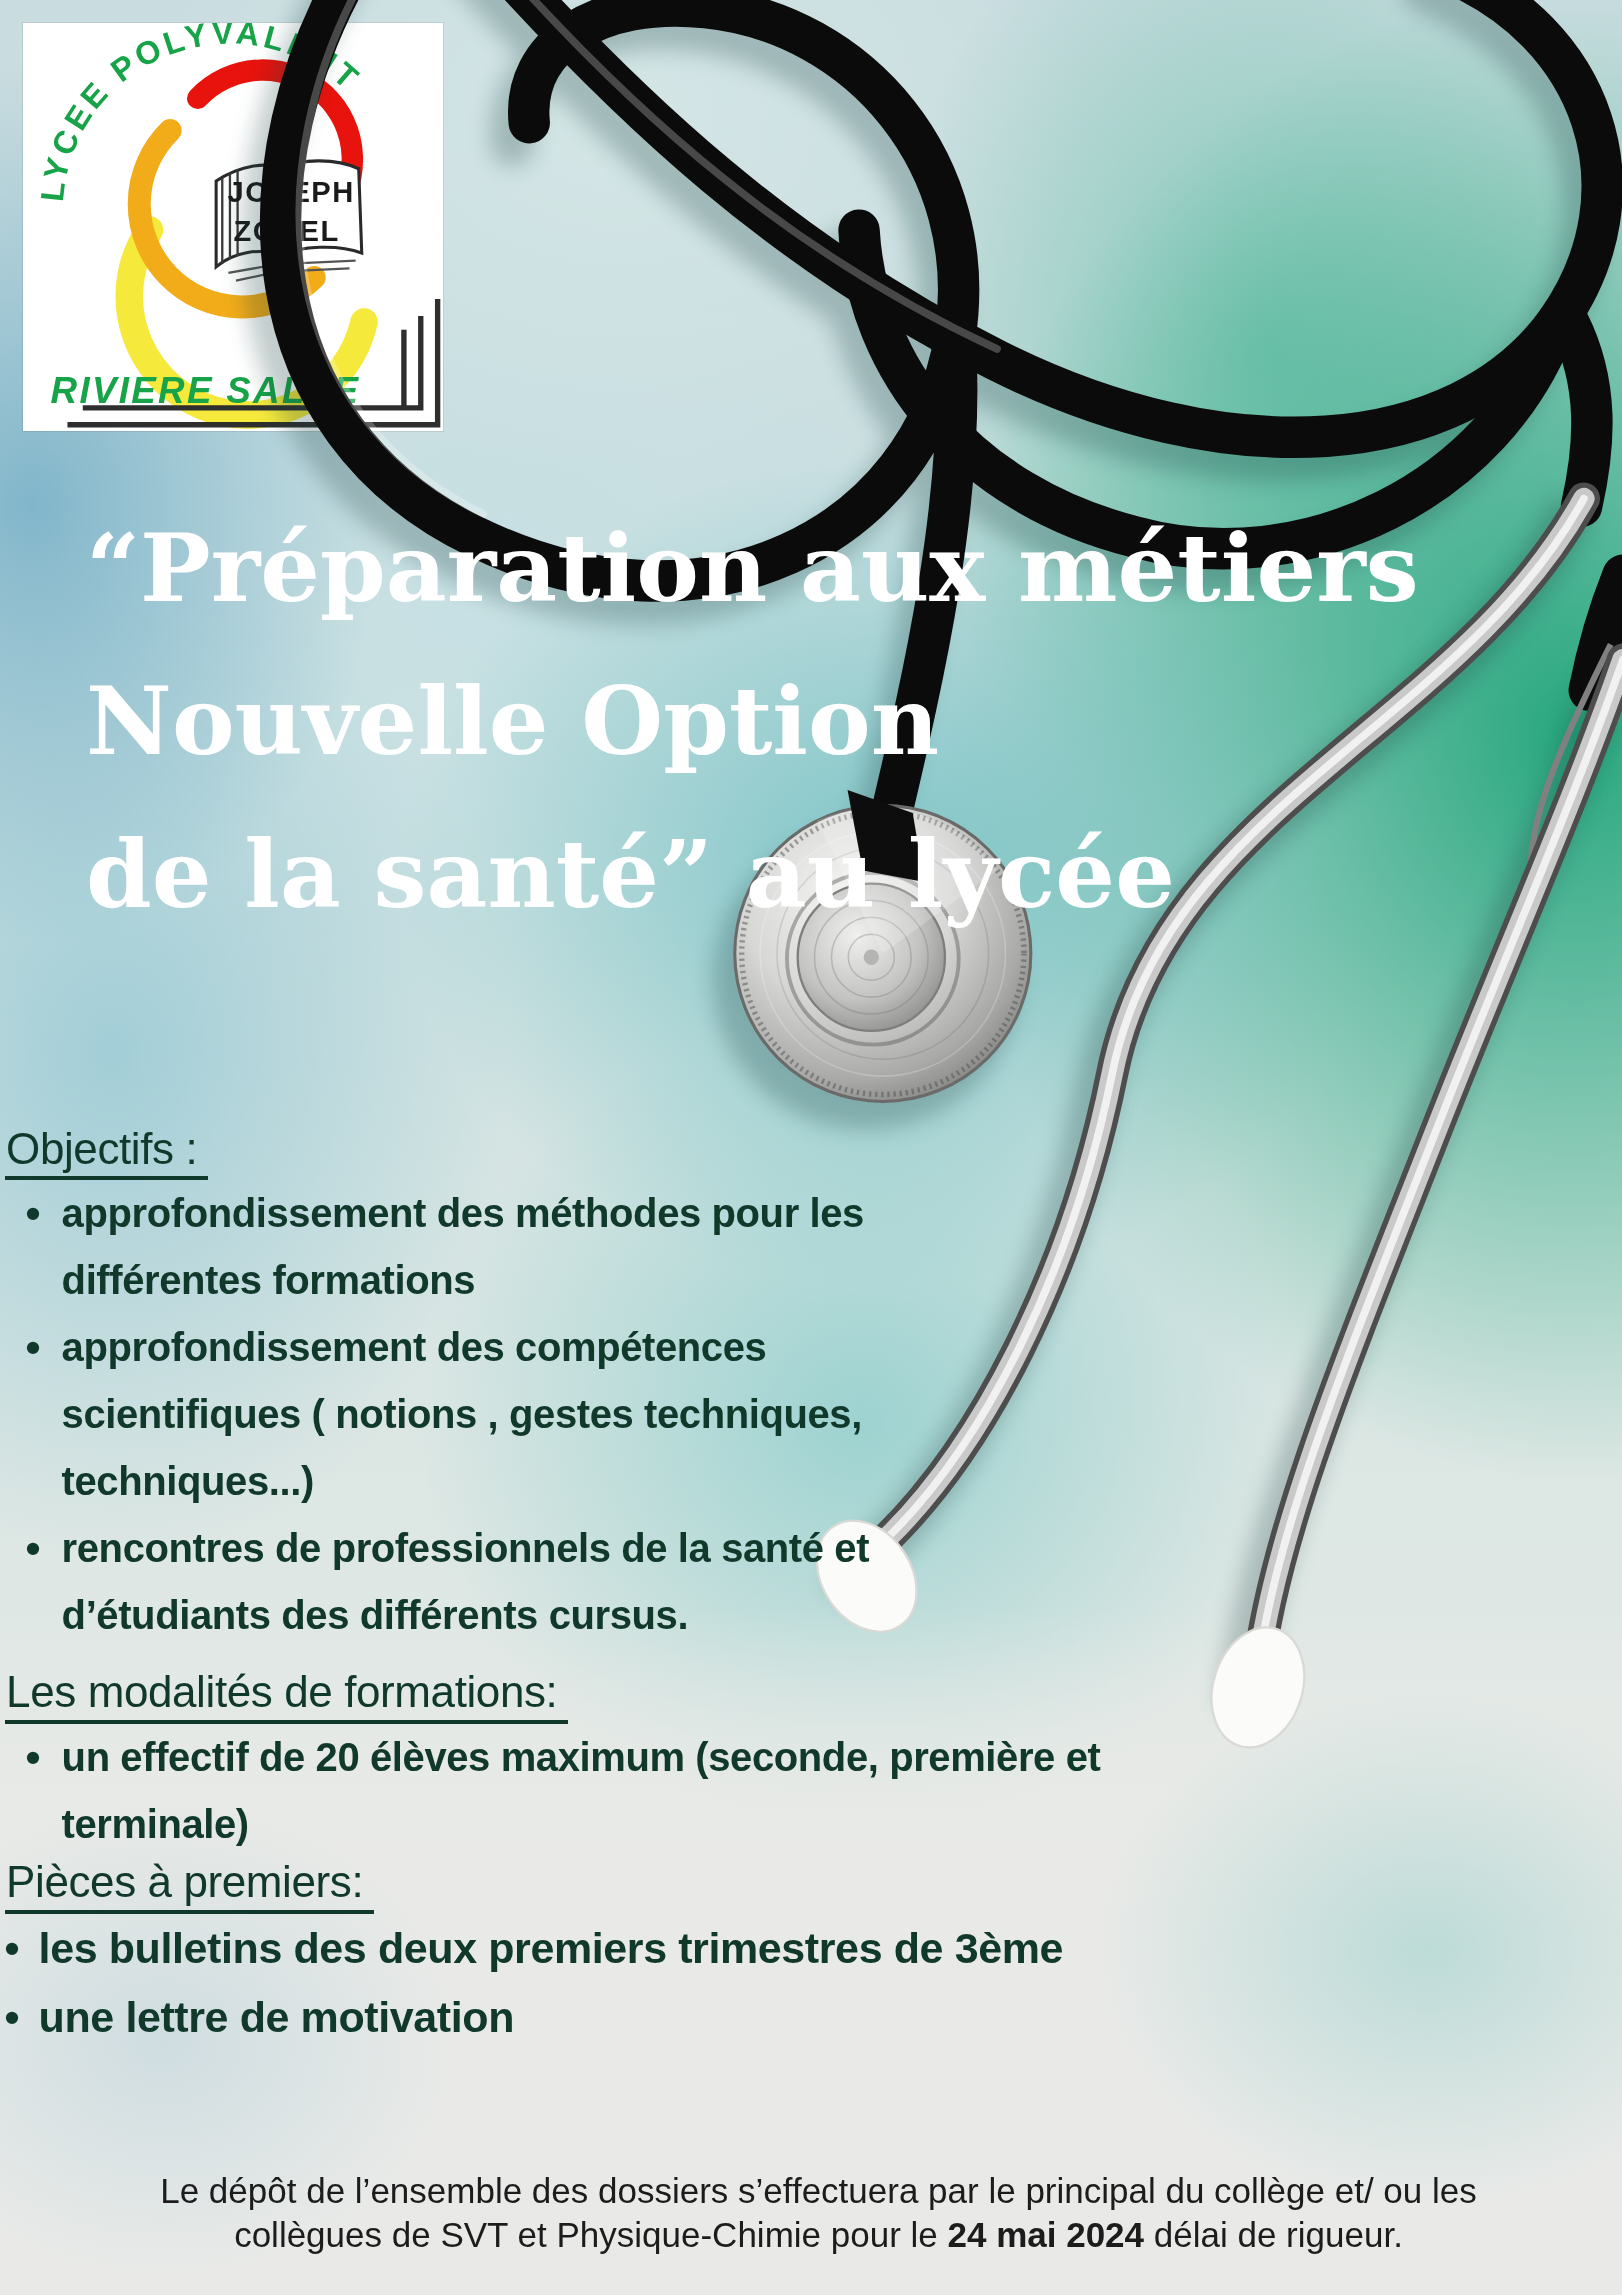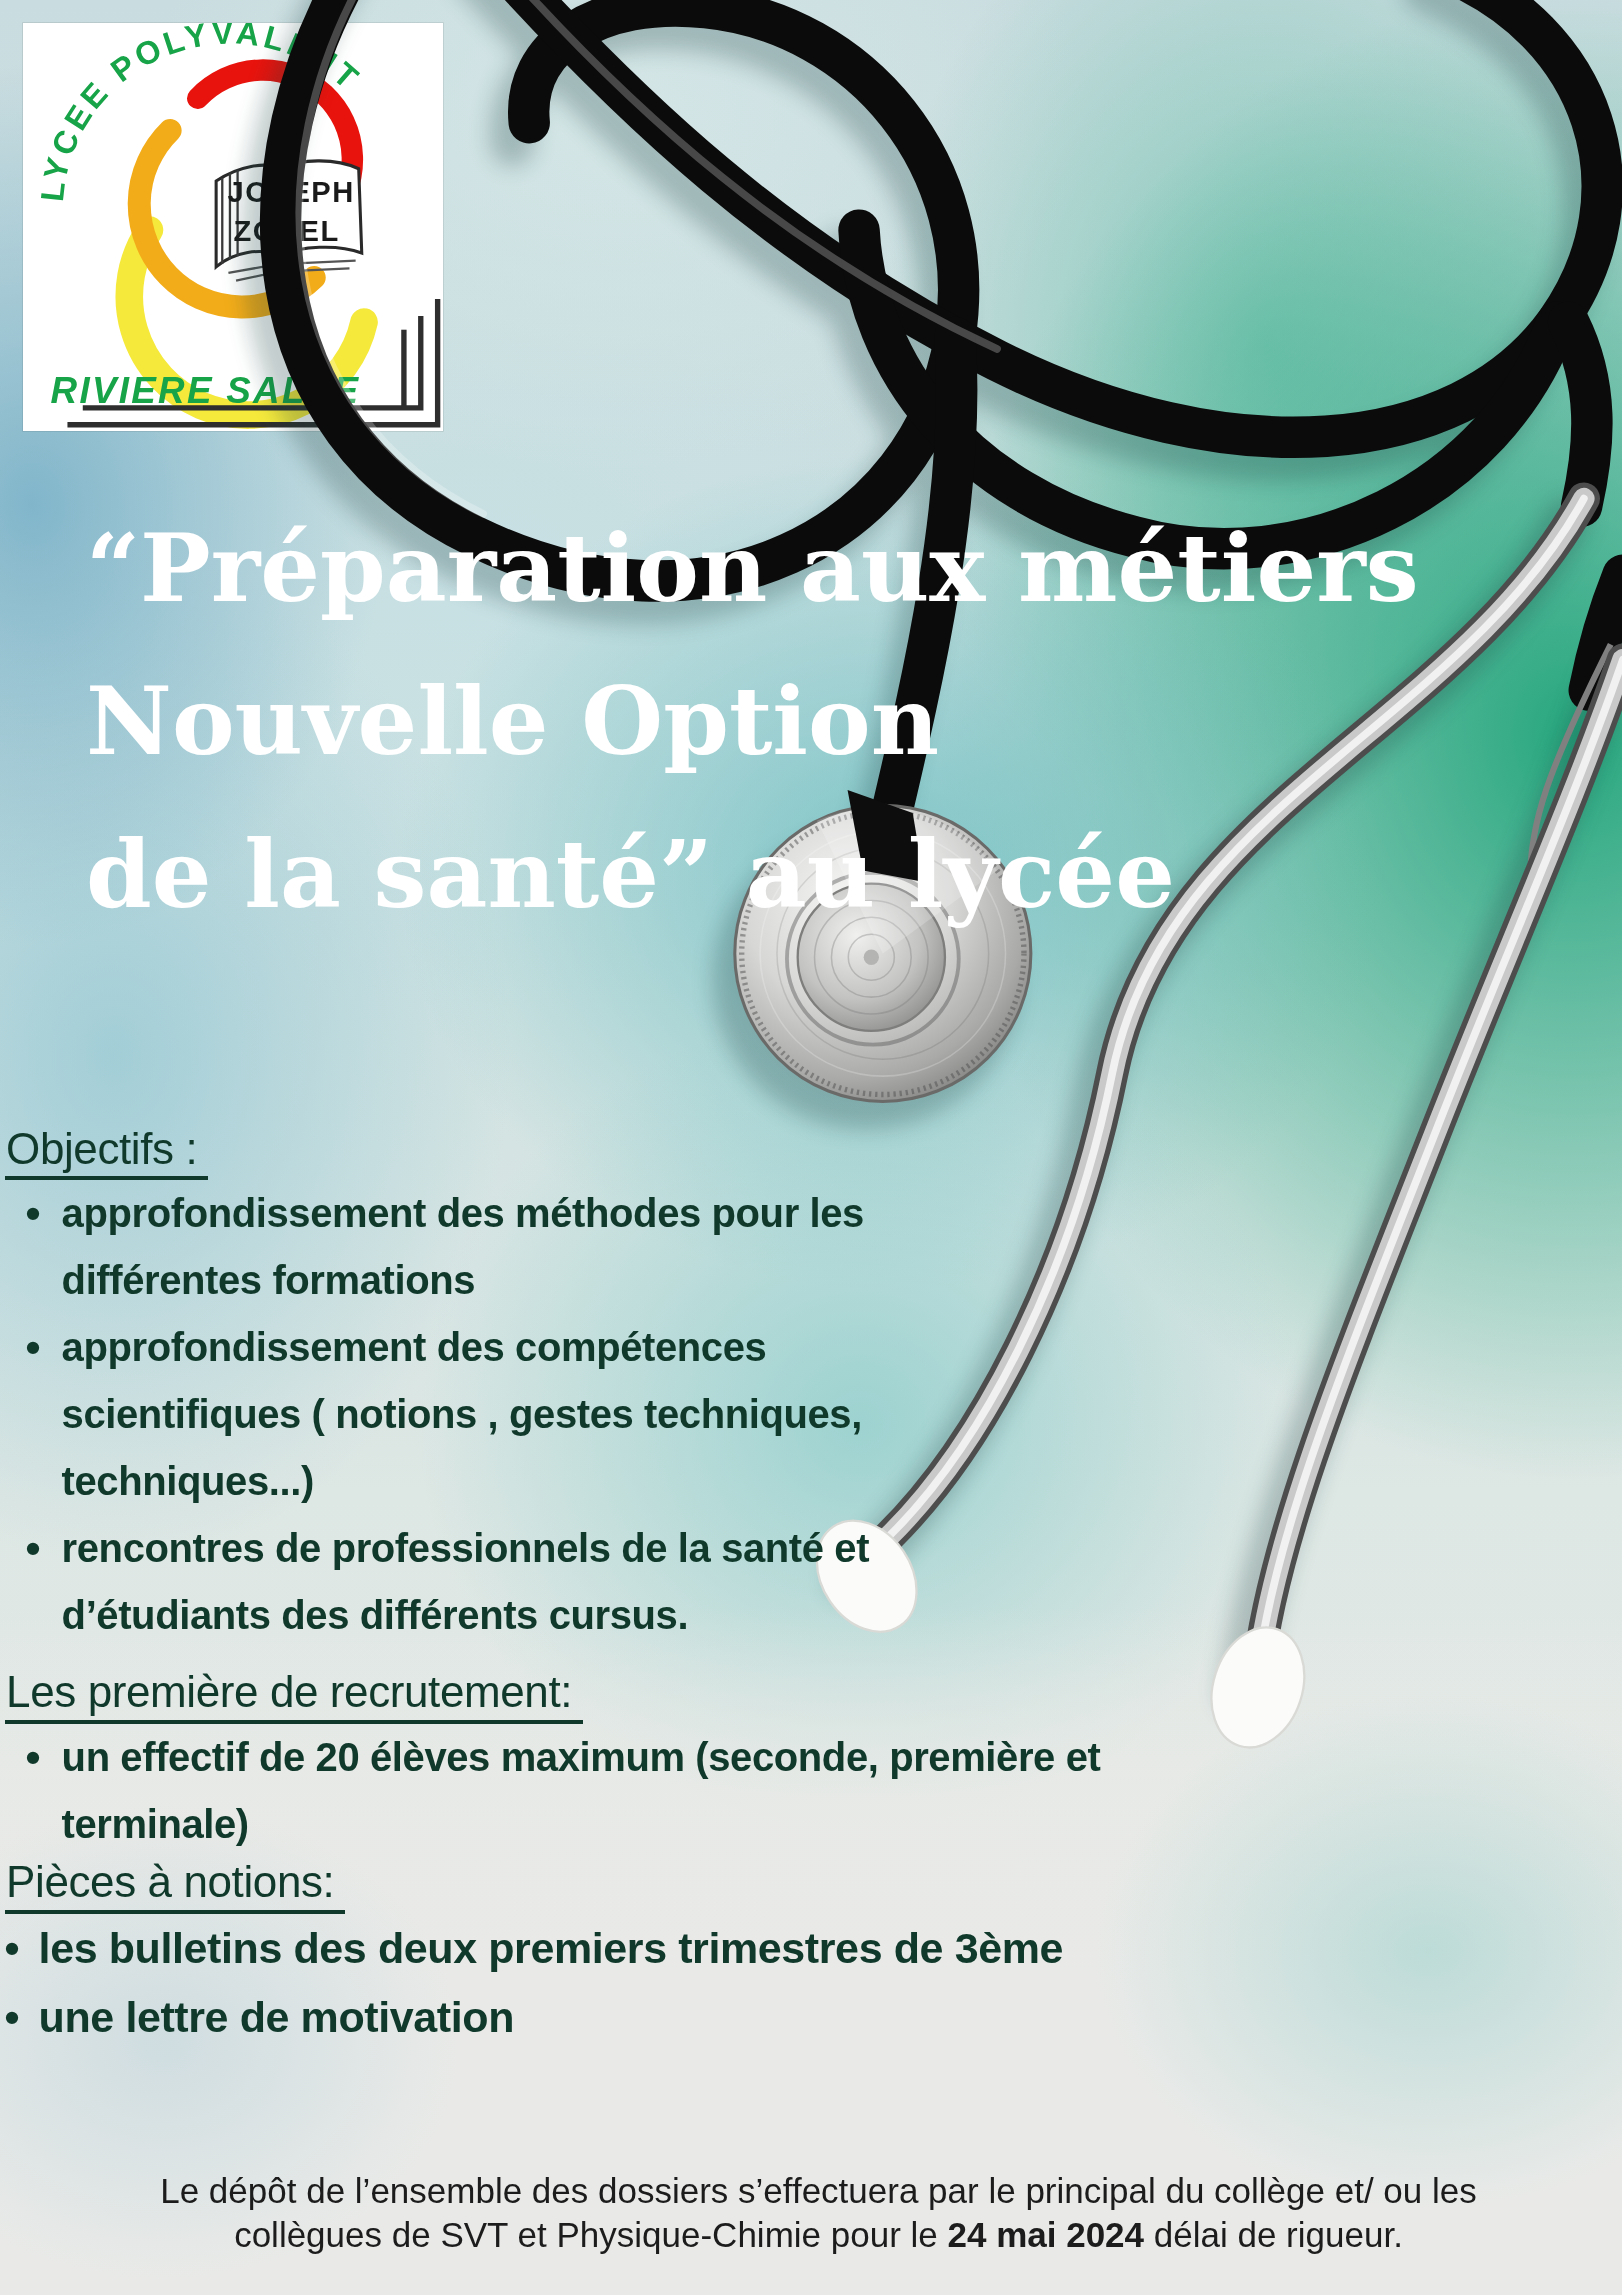--- a/index.html
+++ b/index.html
@@ -199,31 +199,31 @@
       </div>
     </div>
     <div class="bitem">
       <span class="dot">•</span>
       <div class="btxt">
         <div class="bl">rencontres de professionnels de la santé et</div>
         <div class="bl">d’étudiants des différents cursus.</div>
       </div>
     </div>
 
-    <div class="h mt">Les première de recrutement:</div>
+    <div class="h mt">Les modalités de formations:</div>
 
     <div class="bitem">
       <span class="dot">•</span>
       <div class="btxt">
         <div class="bl">un effectif de 20 élèves maximum (seconde, première et</div>
         <div class="bl">terminale)</div>
       </div>
     </div>
 
-    <div class="h">Pièces à notions:</div>
+    <div class="h">Pièces à premiers:</div>
 
     <div class="fitem">
       <span class="fdot">•</span><span>les bulletins des deux premiers trimestres de 3ème</span>
     </div>
     <div class="fitem">
       <span class="fdot">•</span><span>une lettre de motivation</span>
     </div>
   </div>
 
   <div id="footer">

